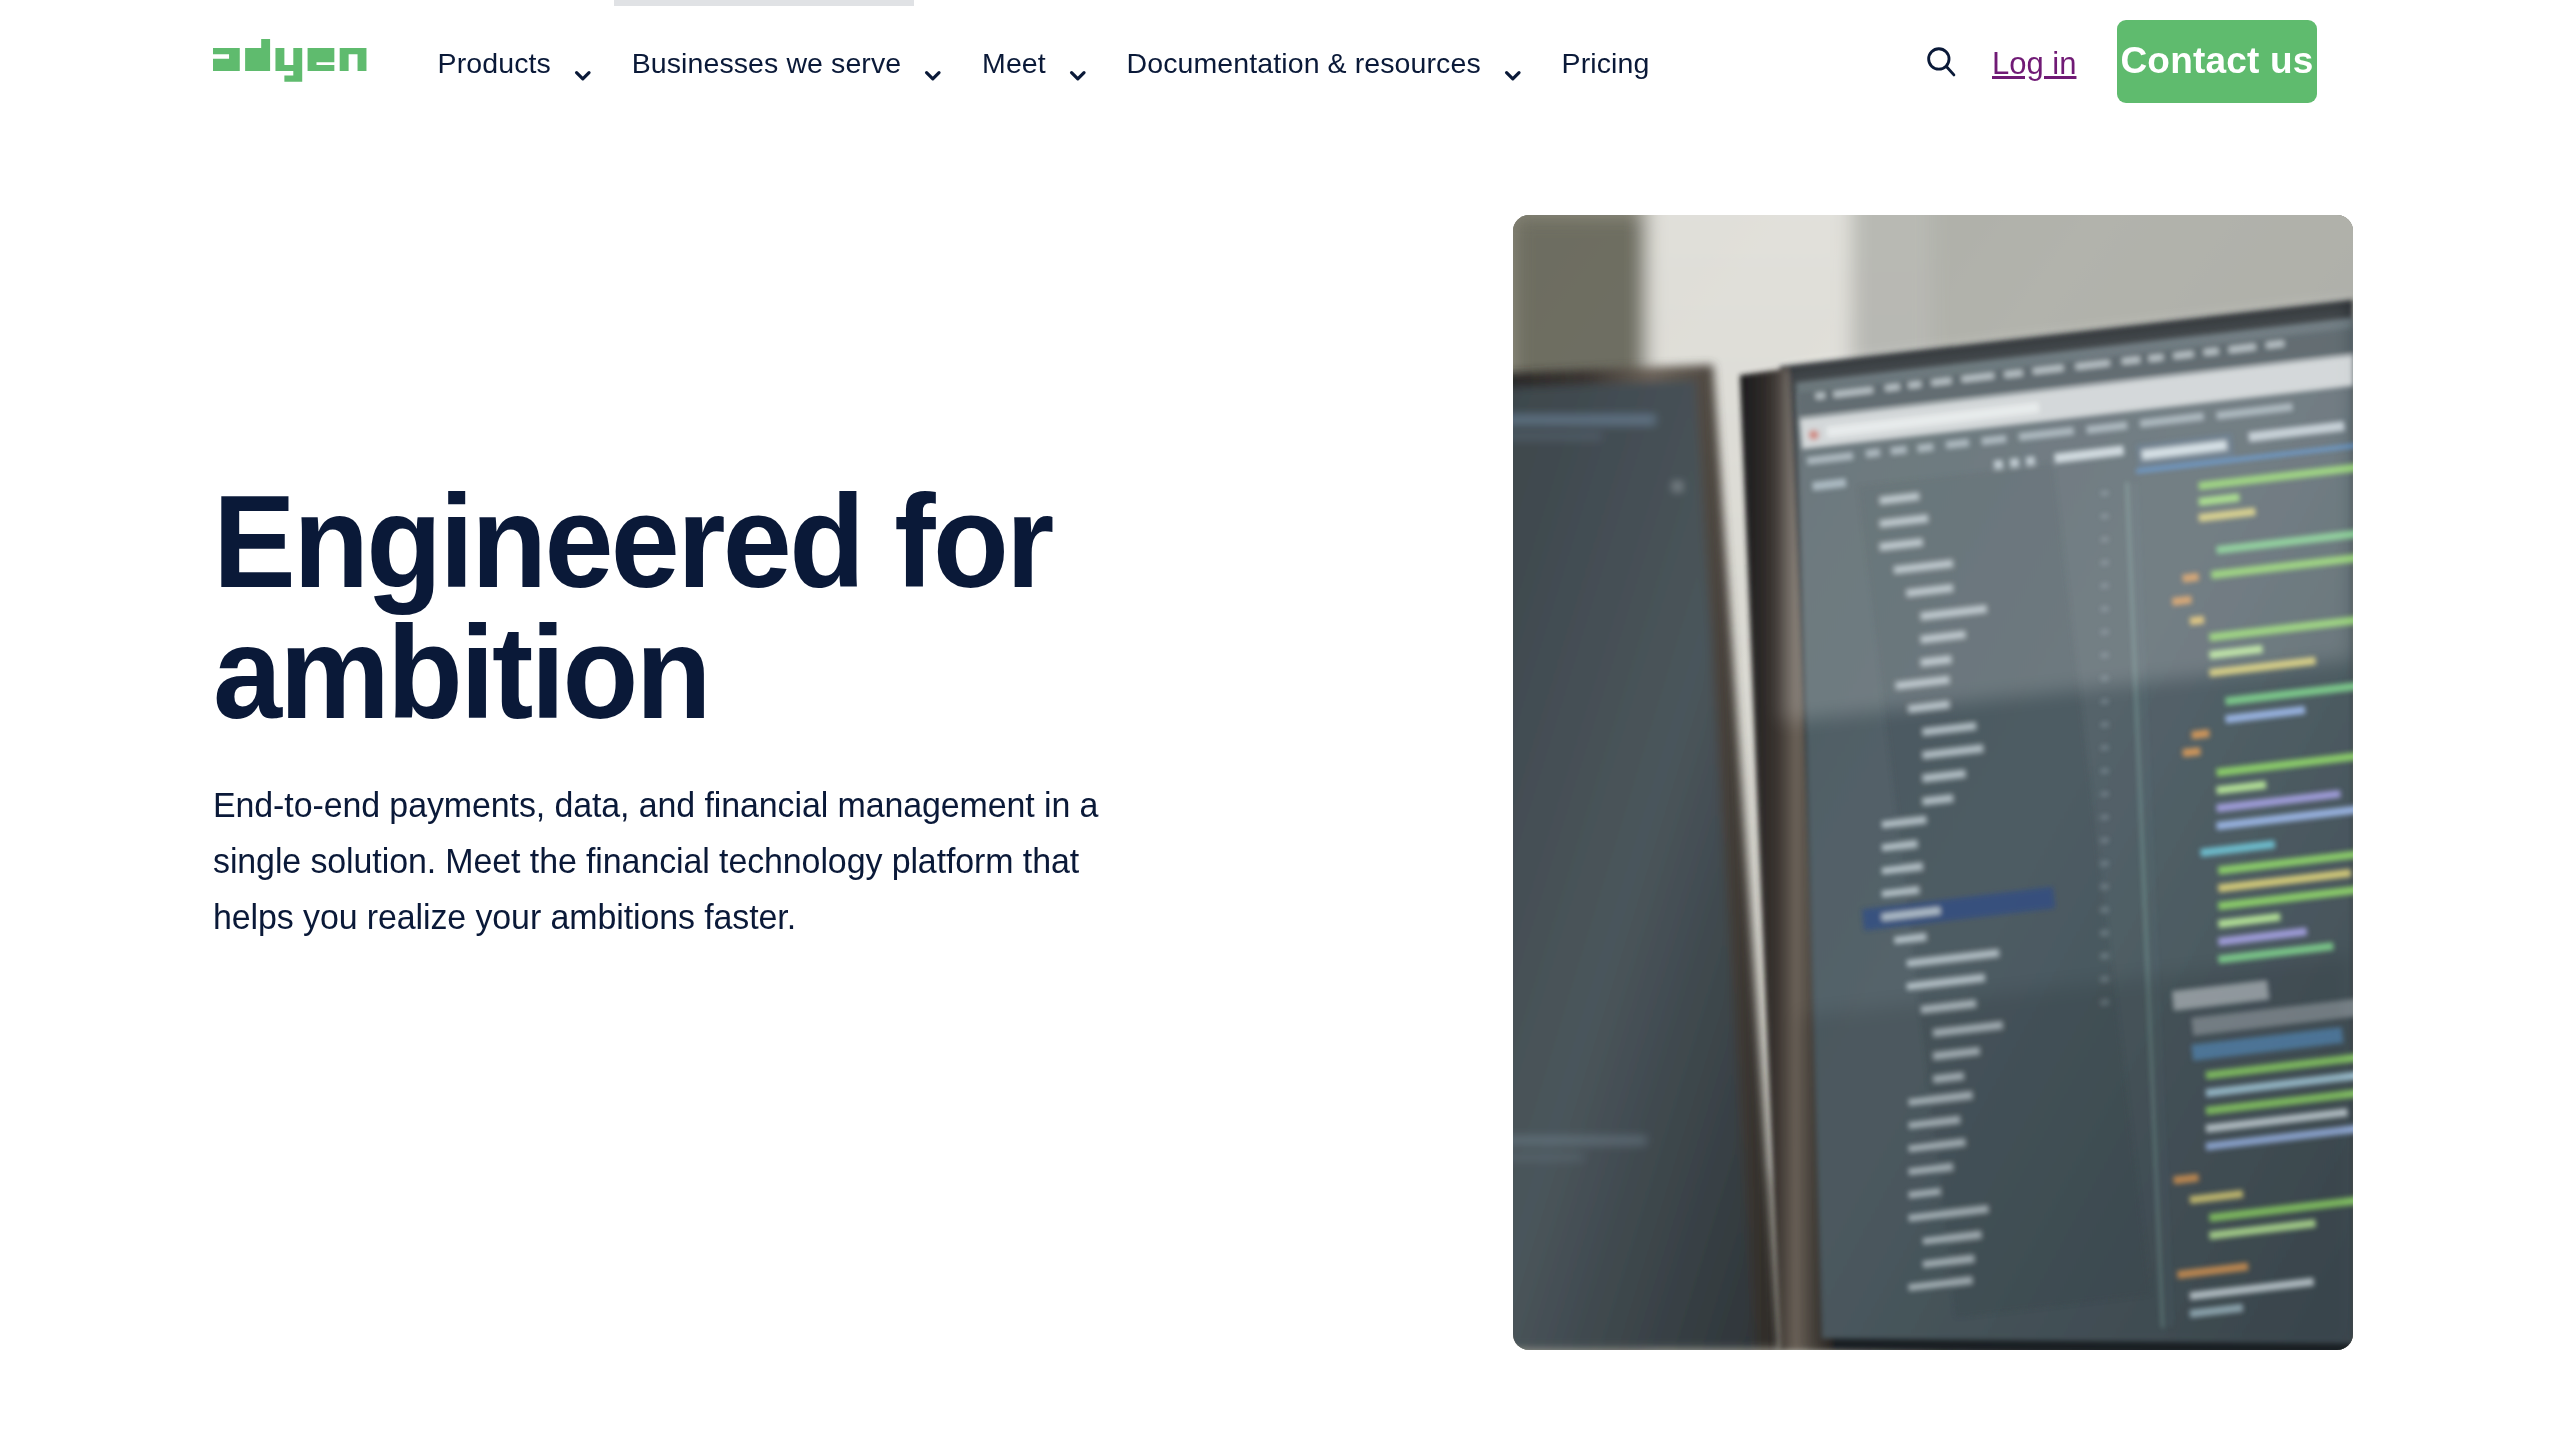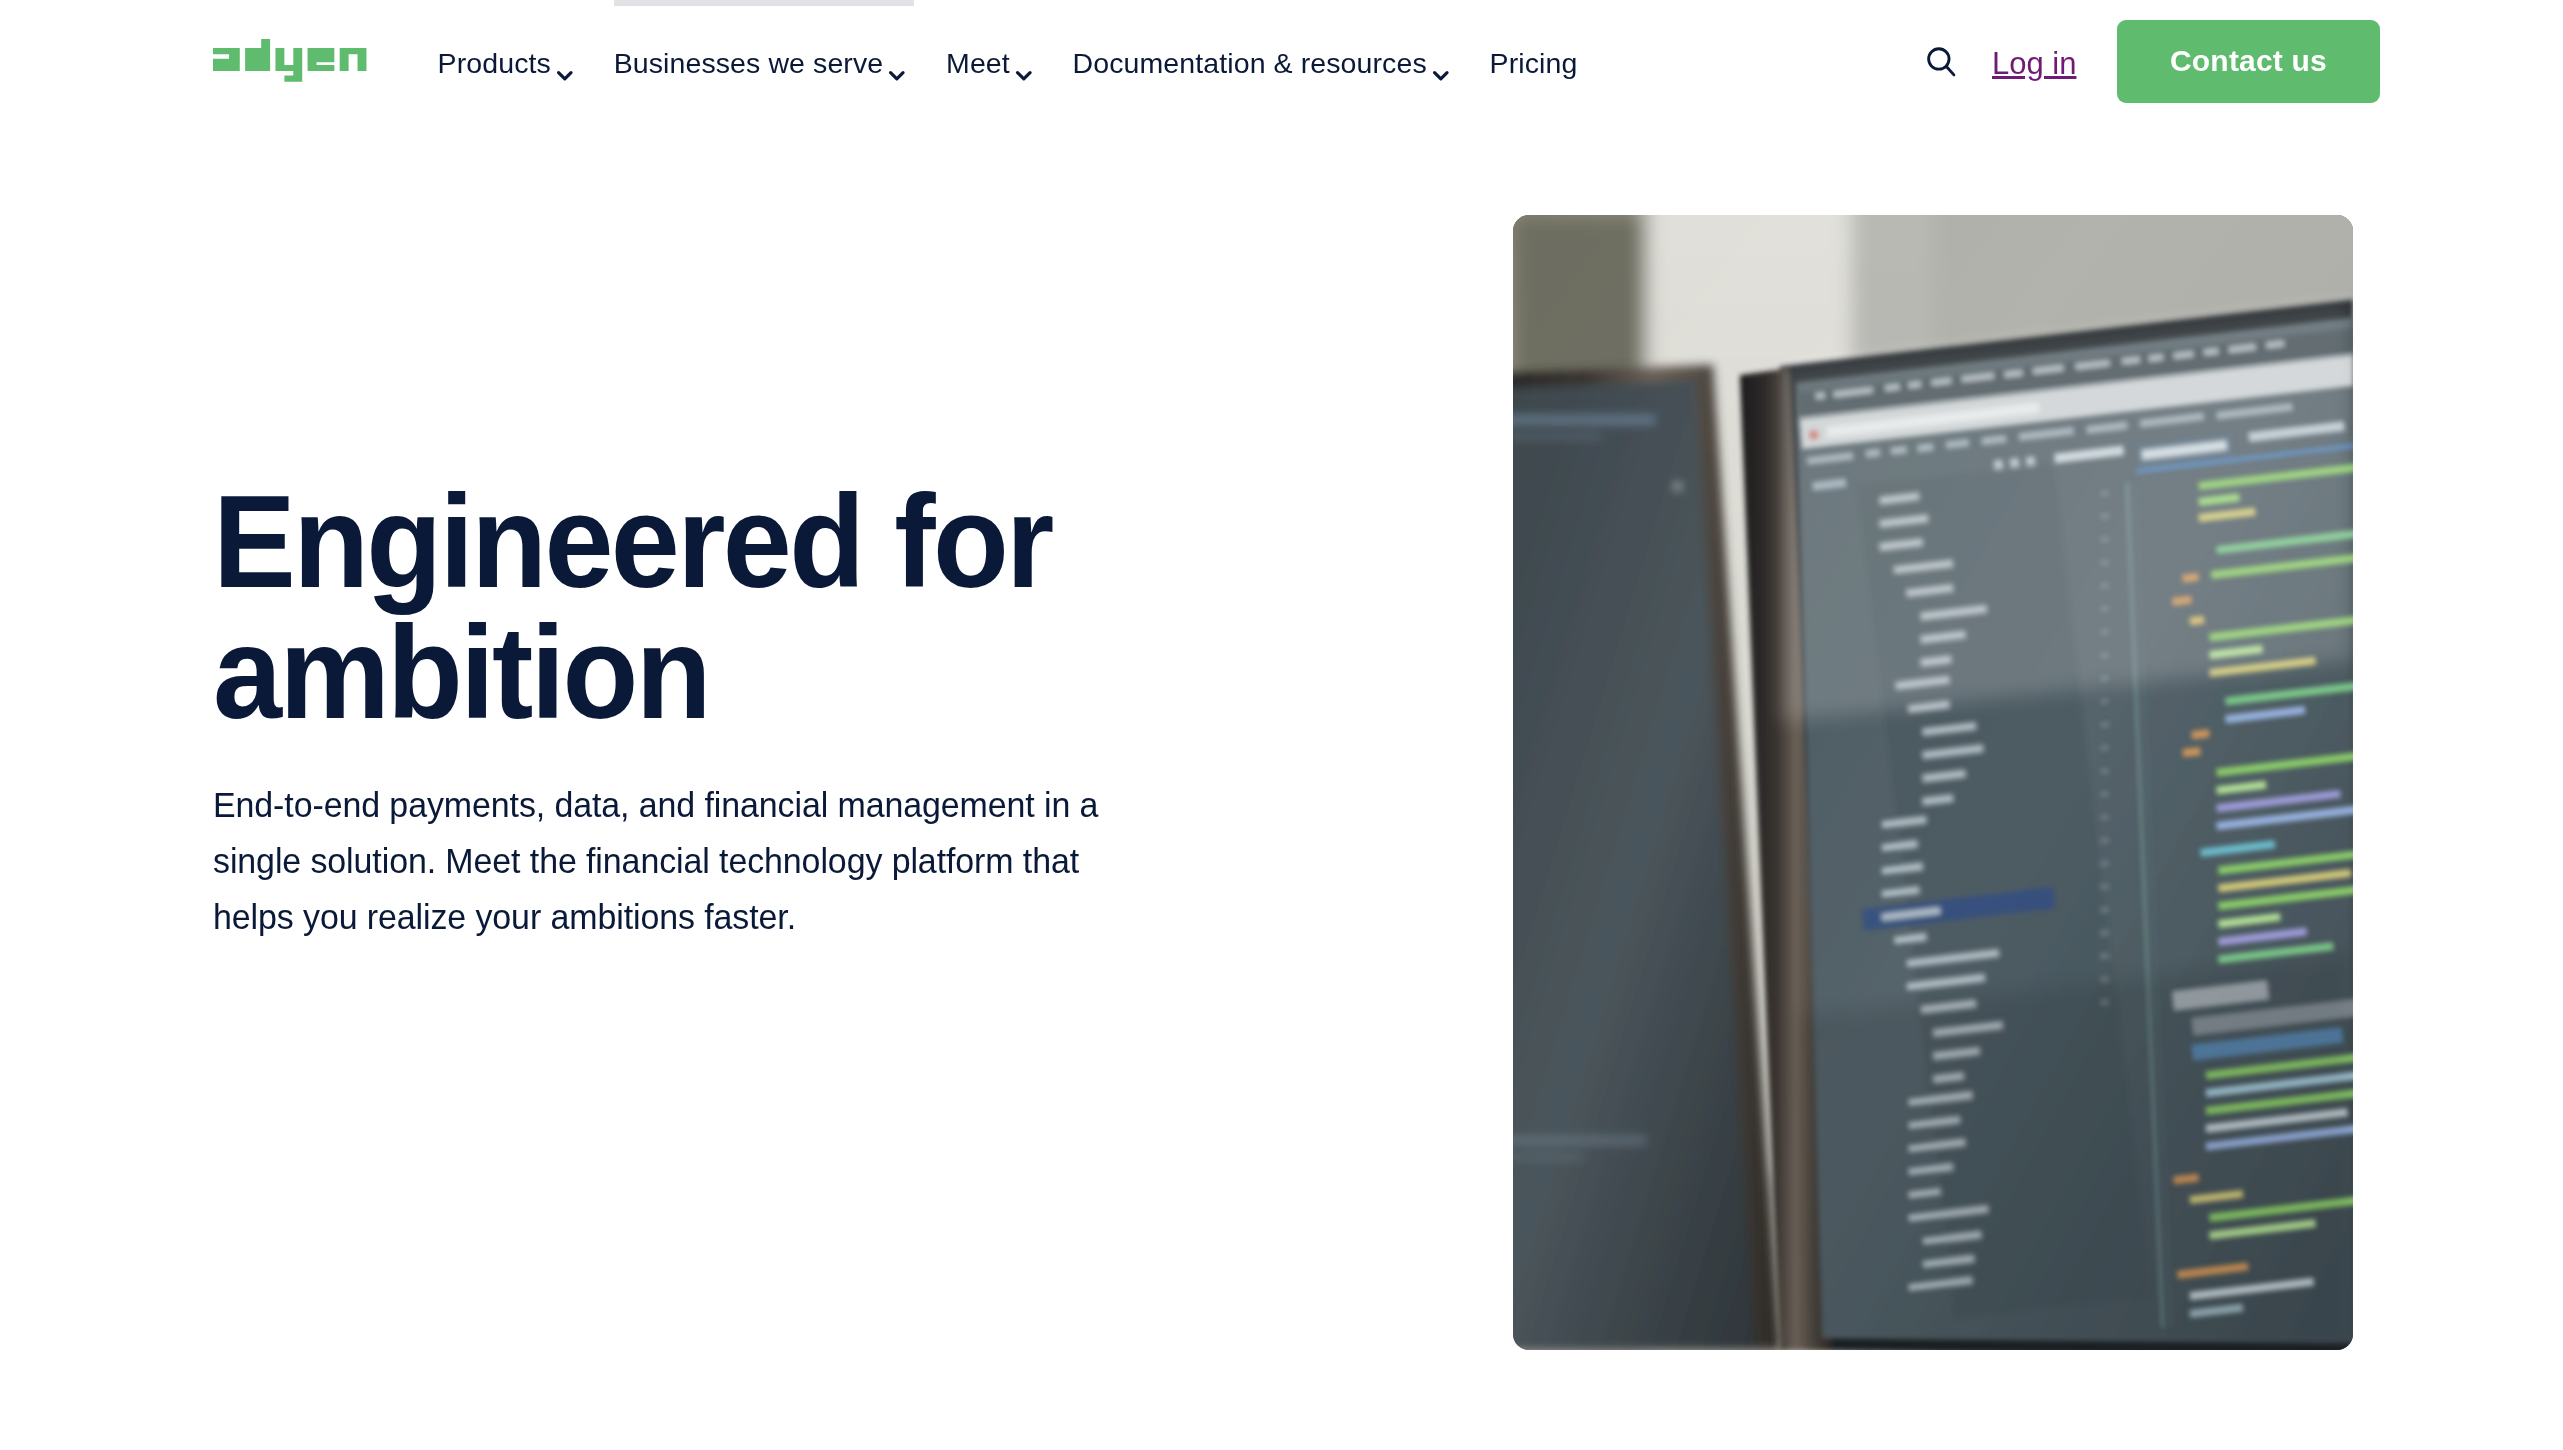--- a/index.html
+++ b/index.html
@@ -48,21 +48,21 @@
     position:absolute;
     left:418px;
     top:43px;
     display:flex;
     align-items:center;
     gap:0px;
   }
   .nav-item {
     display:flex;
     align-items:center;
-    gap:4px;
+    gap:22px;
     color:#0a1938;
     font-size:28.5px;
     font-weight:400;
     letter-spacing:0.1px;
     padding:0 19.6px;
     cursor:pointer;
     white-space:nowrap;
     line-height:41px;
   }
   .chev {
@@ -87,27 +87,27 @@
     color:#701a75;
     font-size:31px;
     line-height:41px;
     cursor:pointer;
     white-space:nowrap;
   }
   .contact-btn {
     position:absolute;
     left:2117px;
     top:19.6px;
-    width:263px;
+    width:200px;
     height:83px;
     background:#5fbb6e;
     border:none;
     border-radius:9px;
     color:#ffffff;
-    font-size:30px;
+    font-size:37px;
     font-weight:700;
     font-family:"Liberation Sans", sans-serif;
     cursor:pointer;
     letter-spacing:0.2px;
   }
 
   
   .hero {
     position:absolute;
     top:130px; left:0;

